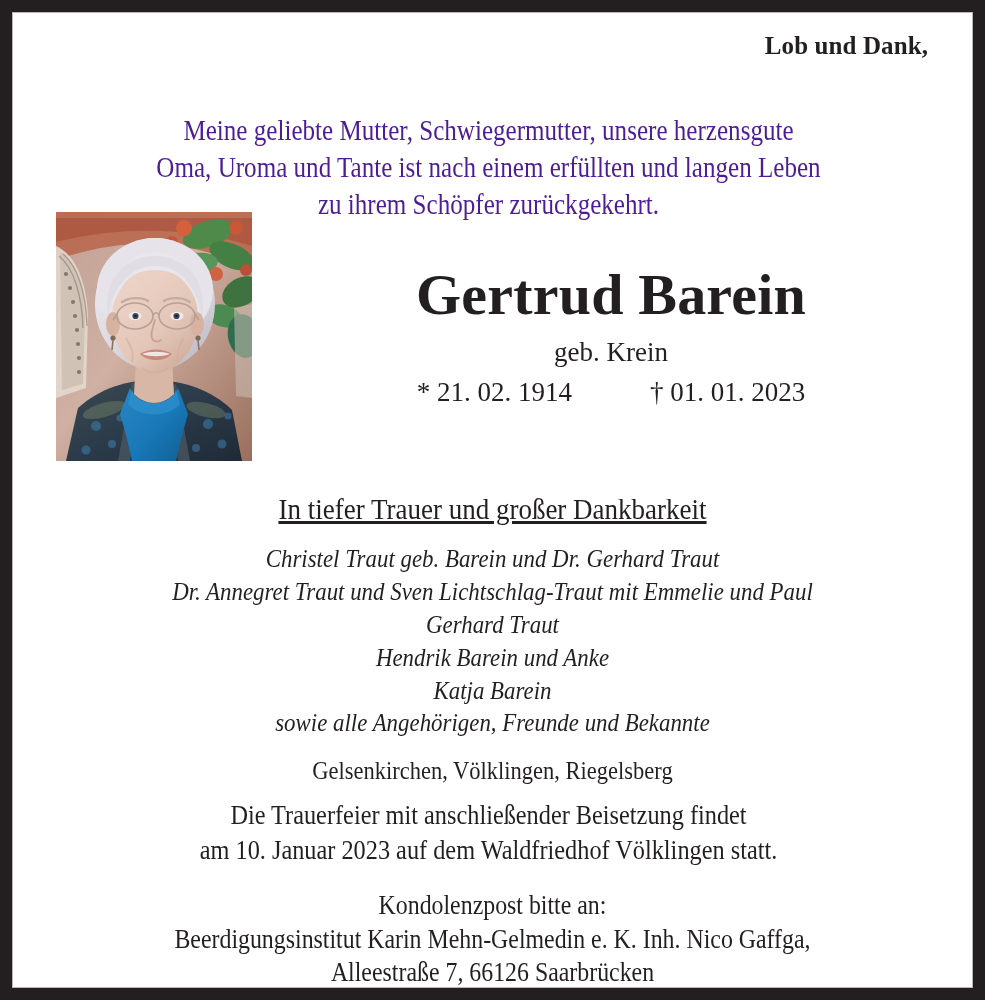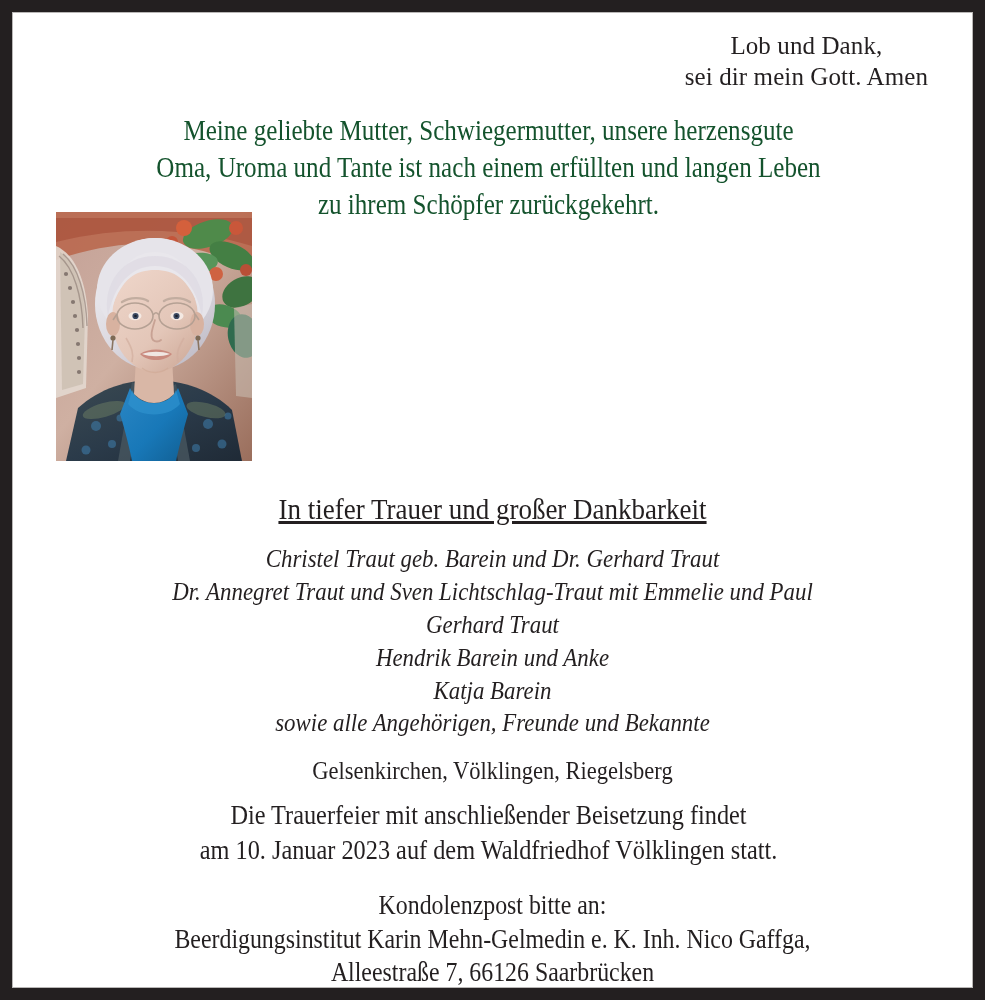--- a/index.html
+++ b/index.html
@@ -44,32 +44,33 @@
   
   .motto {
     position: absolute;
     top: 18px;
     right: 44px;
     text-align: center;
     font-size: 25px;
     line-height: 1.22;
     letter-spacing: 0.1px;
     color: #231f20;
+    font-weight: bold;
   }
 
   
   .intro {
     position: absolute;
     top: 100px;
     left: 22px;
     right: 30px;
     text-align: center;
     font-size: 28.5px;
     line-height: 1.29;
-    color: #14532d;
+    color: #4c1d95;
   }
   .intro .cond-line { transform: scaleX(0.88); transform-origin: center; }
 
   
   .photo {
     position: absolute;
     left: 43px;
     top: 199px;
     width: 196px;
     height: 249px;
@@ -175,21 +176,20 @@
 </style>
 </head>
 <body>
 
 <div class="notice-frame">
   <div class="notice-inner-rule">
     <div class="notice-body">
 
       <div class="motto">
         <span class="cond-line">Lob und Dank,</span>
-        <span class="cond-line">sei dir mein Gott. Amen</span>
       </div>
 
       <div class="intro">
         <span class="cond-line">Meine geliebte Mutter, Schwiegermutter, unsere herzensgute</span>
         <span class="cond-line">Oma, Uroma und Tante ist nach einem erfüllten und langen Leben</span>
         <span class="cond-line">zu ihrem Schöpfer zurückgekehrt.</span>
       </div>
 
       <div class="photo">
         <svg viewBox="0 0 196 249" preserveAspectRatio="none">
@@ -324,20 +324,28 @@
 
           <path d="M84 142 C92 136 108 136 116 142 C108 150 92 150 84 142 Z" fill="#c98a7e"></path>
           <path d="M86 142 C94 139 106 139 114 142 C106 145 94 145 86 142 Z" fill="#f0e6e2"></path>
 
           <path d="M70 126 C76 136 78 142 76 150" stroke="#d2ae9e" stroke-width="1.6" fill="none" opacity="0.7"></path>
           <path d="M128 126 C122 136 120 142 122 150" stroke="#d2ae9e" stroke-width="1.6" fill="none" opacity="0.7"></path>
           <path d="M86 156 C94 162 104 162 112 156" stroke="#cfa895" stroke-width="1.4" fill="none" opacity="0.6"></path>
         </svg>
       </div>
 
+      <div class="name-block">
+        <div class="deceased-name">Gertrud Barein</div>
+        <div class="maiden-name">geb. Krein</div>
+        <div class="dates">
+          <span class="date-born">* 21. 02. 1914</span>
+          <span class="date-died">† 01. 01. 2023</span>
+        </div>
+      </div>
 
       <div class="mourners">
         <div class="mourn-head">
           <span class="cond-line">In tiefer Trauer und großer Dankbarkeit</span>
         </div>
         <div class="mourn-list">
           <span class="cond-line">Christel Traut geb. Barein und Dr. Gerhard Traut</span>
           <span class="cond-line">Dr. Annegret Traut und Sven Lichtschlag-Traut mit Emmelie und Paul</span>
           <span class="cond-line">Gerhard Traut</span>
           <span class="cond-line">Hendrik Barein und Anke</span>

